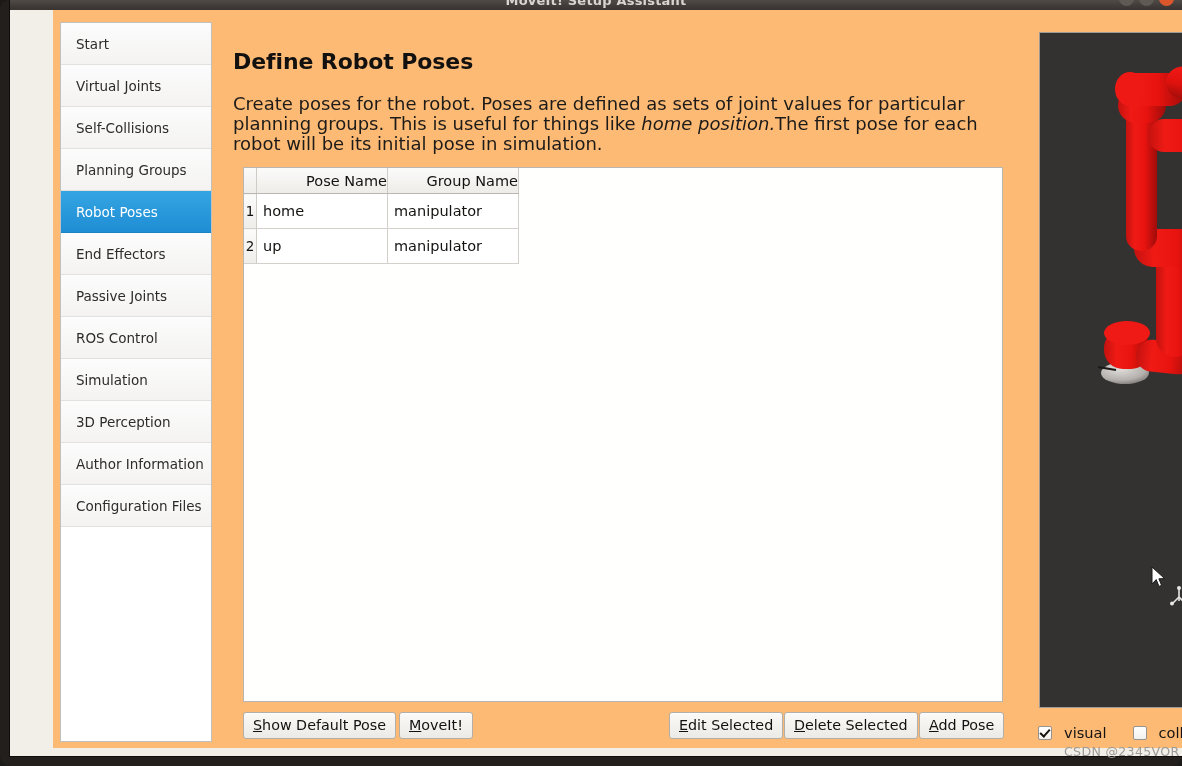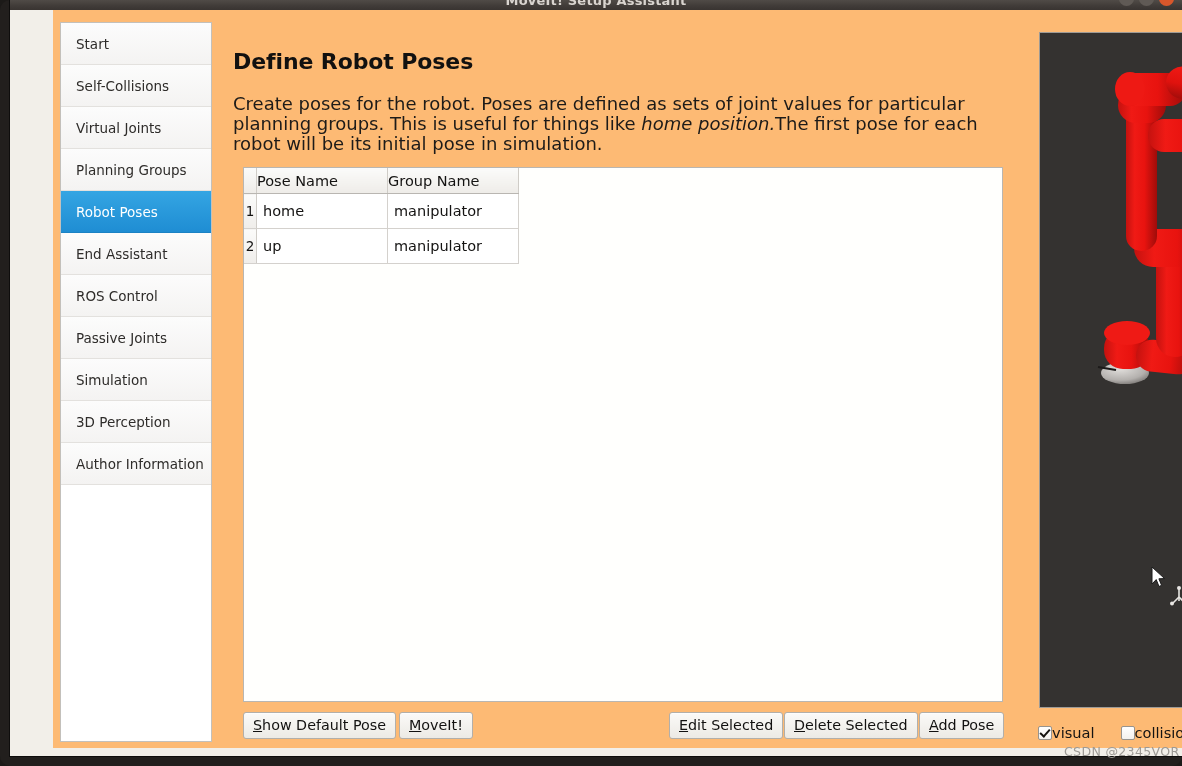--- a/index.html
+++ b/index.html
@@ -163,21 +163,21 @@
     table-layout: fixed;
     font-size: 14.5px;
     color: #141312;
   }
   #pose-table th {
     height: 25px;
     font-weight: normal;
     background: linear-gradient(to bottom, #fbfbfa 0%, #eeece8 100%);
     border-right: 1px solid #cfccc7;
     border-bottom: 1px solid #b9b6b1;
-    text-align: left;
+    text-align: right;
     padding: 0;
   }
   #pose-table th.corner { width: 12px; }
   #pose-table th.c-pose { width: 130px; }
   #pose-table th.c-group { width: 130px; }
   #pose-table td {
     height: 34px;
     padding: 0 0 0 6px;
     border-right: 1px solid #d4d1cd;
     border-bottom: 1px solid #d4d1cd;
@@ -248,21 +248,21 @@
   #view-options {
     position: absolute;
     left: 985px;
     top: 714px;
     display: flex;
     align-items: center;
     gap: 8px;
     font-size: 14.6px;
     color: #141312;
   }
-  .chk-wrap { display: flex; align-items: center; gap: 0; cursor: default; }
+  .chk-wrap { display: flex; align-items: center; gap: 12px; cursor: default; }
   .chk {
     width: 14px; height: 14px;
     border: 1px solid #97948f;
     background: linear-gradient(to bottom, #ffffff 0%, #f3f1ee 100%);
     border-radius: 2px;
     position: relative;
     box-sizing: border-box;
   }
   .chk.checked::after {
     content: "";
@@ -297,30 +297,31 @@
         <div class="wctl"></div>
         <div class="wctl"></div>
         <div class="wctl close"></div>
       </div>
     </div>
 
     <div id="body">
 
       <div id="sidebar">
         <div class="nav-item"><span>Start</span></div>
+        <div class="nav-item"><span>Virtual Joints</span></div>
         <div class="nav-item"><span>Self-Collisions</span></div>
-        <div class="nav-item"><span>Virtual Joints</span></div>
         <div class="nav-item"><span>Planning Groups</span></div>
         <div class="nav-item selected"><span>Robot Poses</span></div>
-        <div class="nav-item"><span>End Assistant</span></div>
+        <div class="nav-item"><span>End Effectors</span></div>
+        <div class="nav-item"><span>Passive Joints</span></div>
         <div class="nav-item"><span>ROS Control</span></div>
-        <div class="nav-item"><span>Passive Joints</span></div>
         <div class="nav-item"><span>Simulation</span></div>
         <div class="nav-item"><span>3D Perception</span></div>
         <div class="nav-item"><span>Author Information</span></div>
+        <div class="nav-item"><span>Configuration Files</span></div>
         <div id="nav-filler"></div>
       </div>
 
       <div id="main">
 
         <div id="page-title">Define Robot Poses</div>
 
         <div id="page-desc"><span>Create poses for the robot. Poses are defined as sets of joint values for particular planning groups. This is useful for things like </span><i>home position.</i><span>The first pose for each robot will be its initial pose in simulation.</span></div>
 
         <div id="table-panel">

